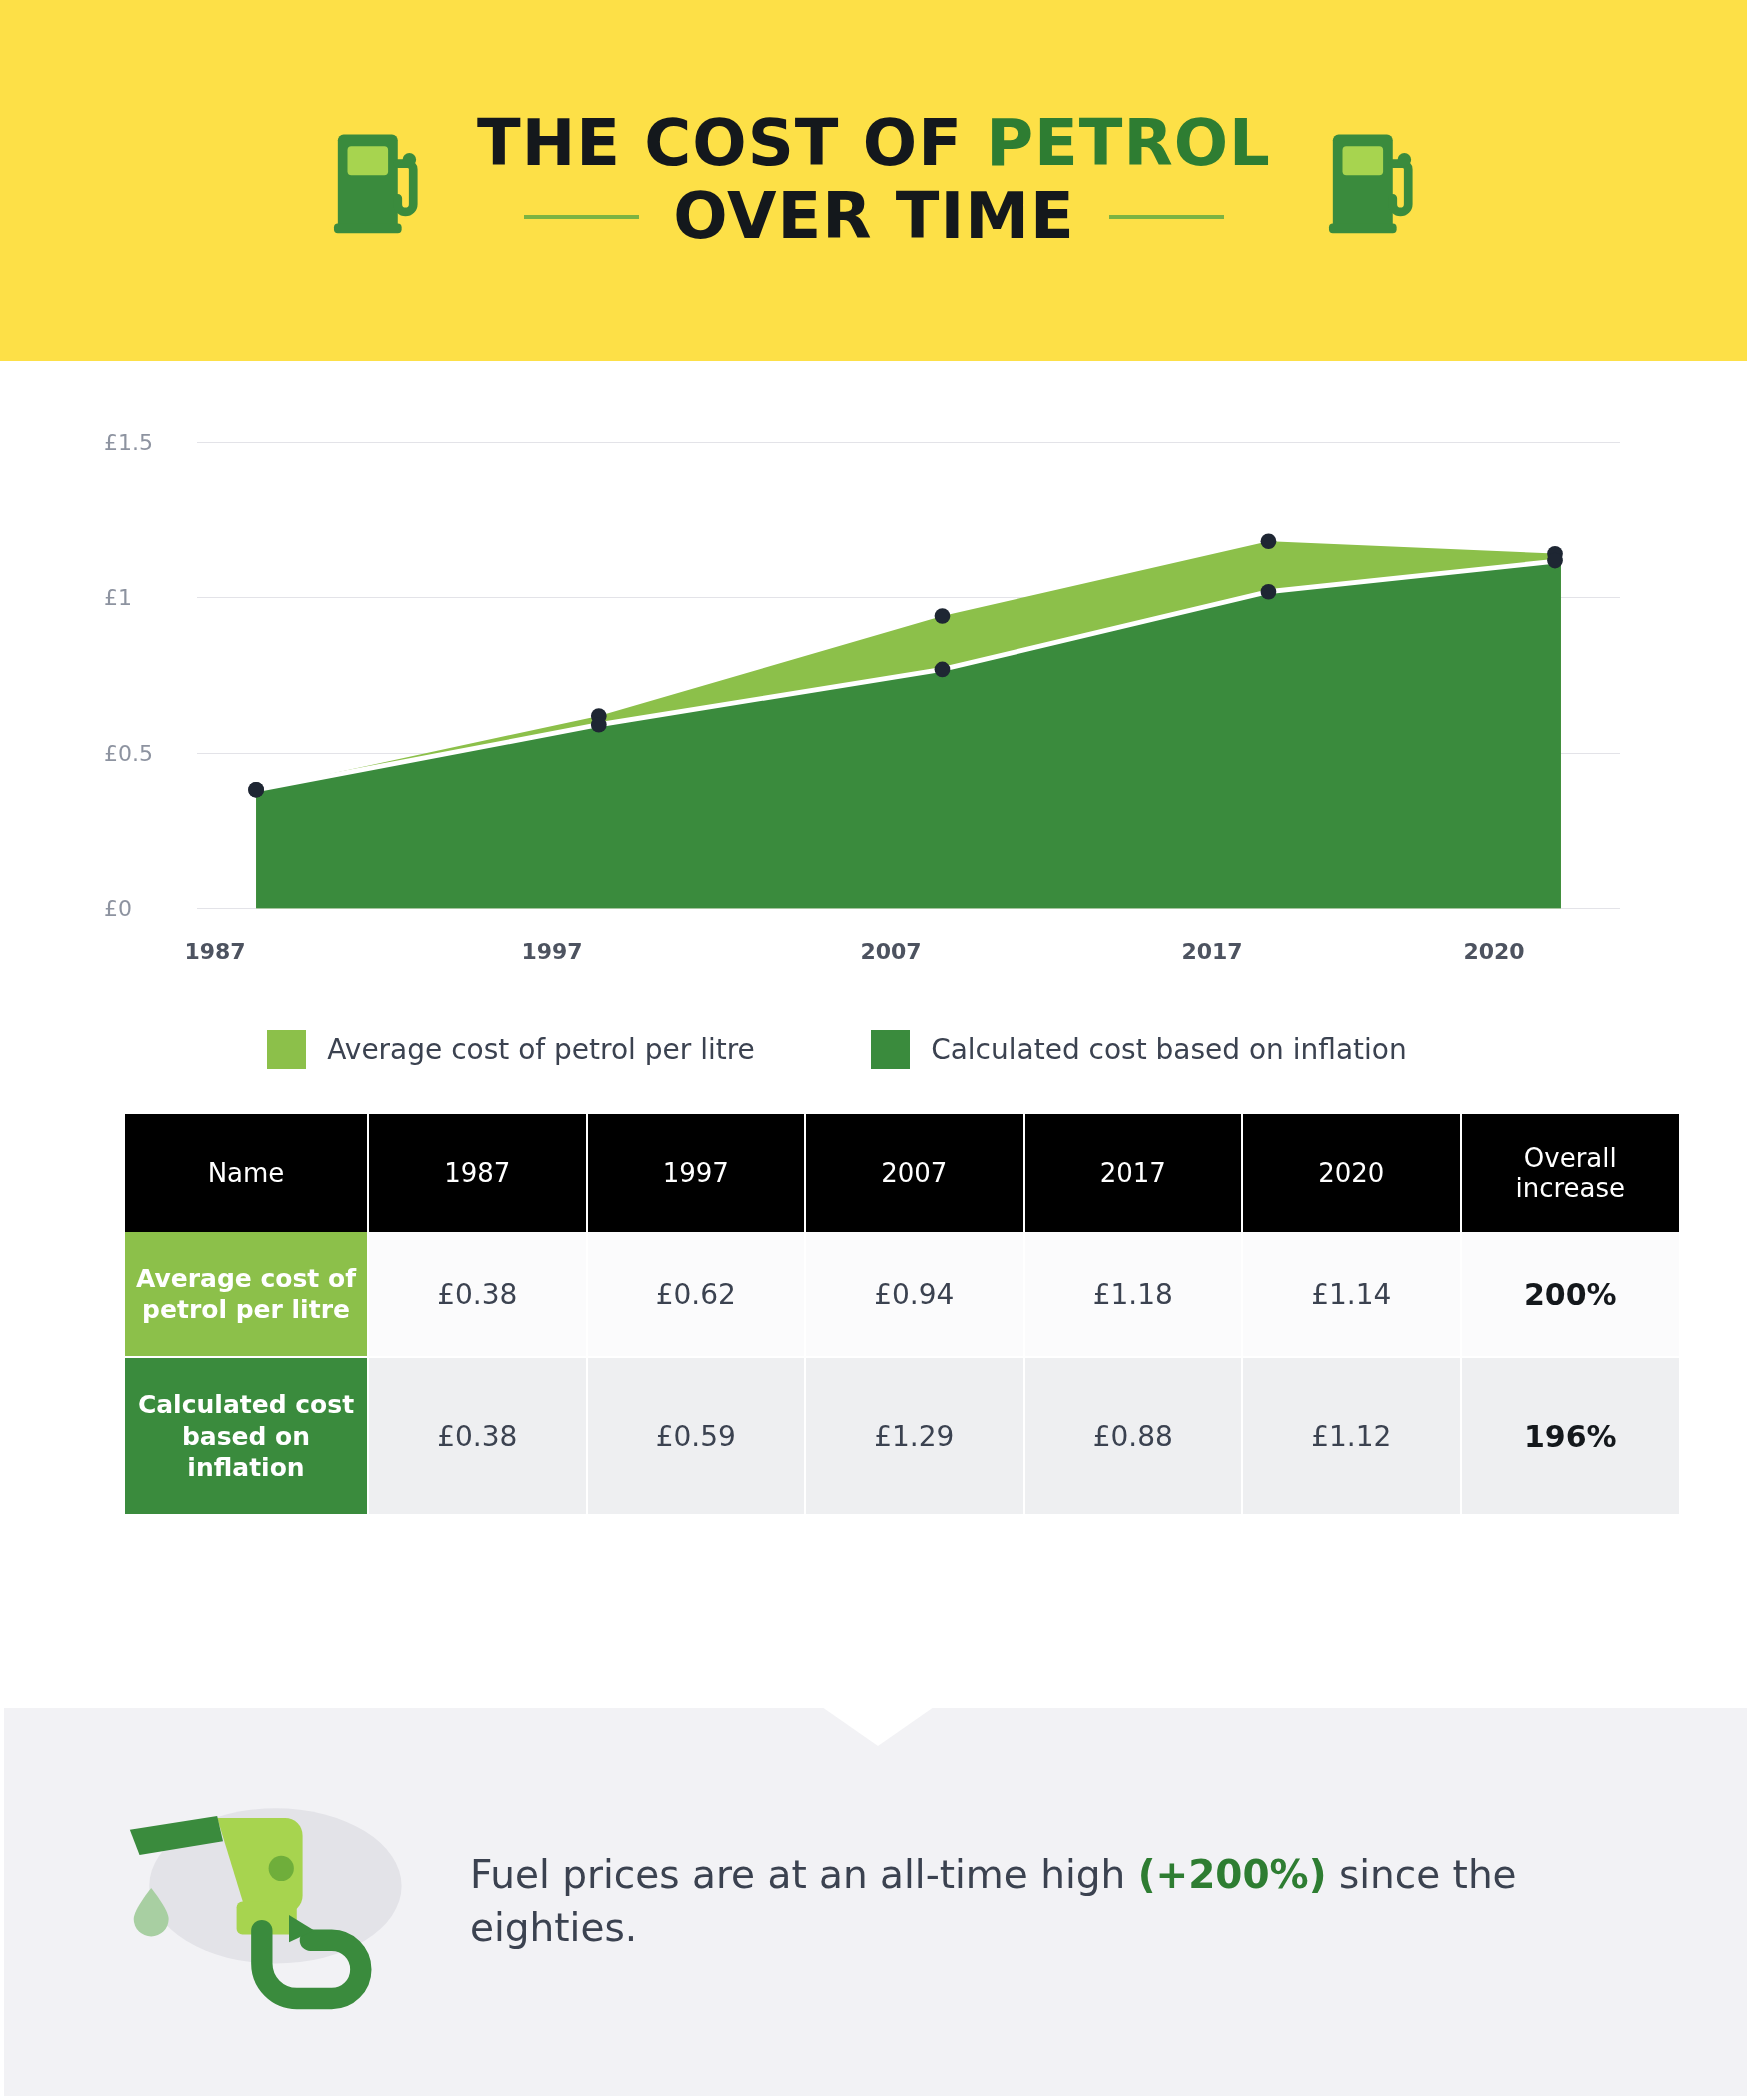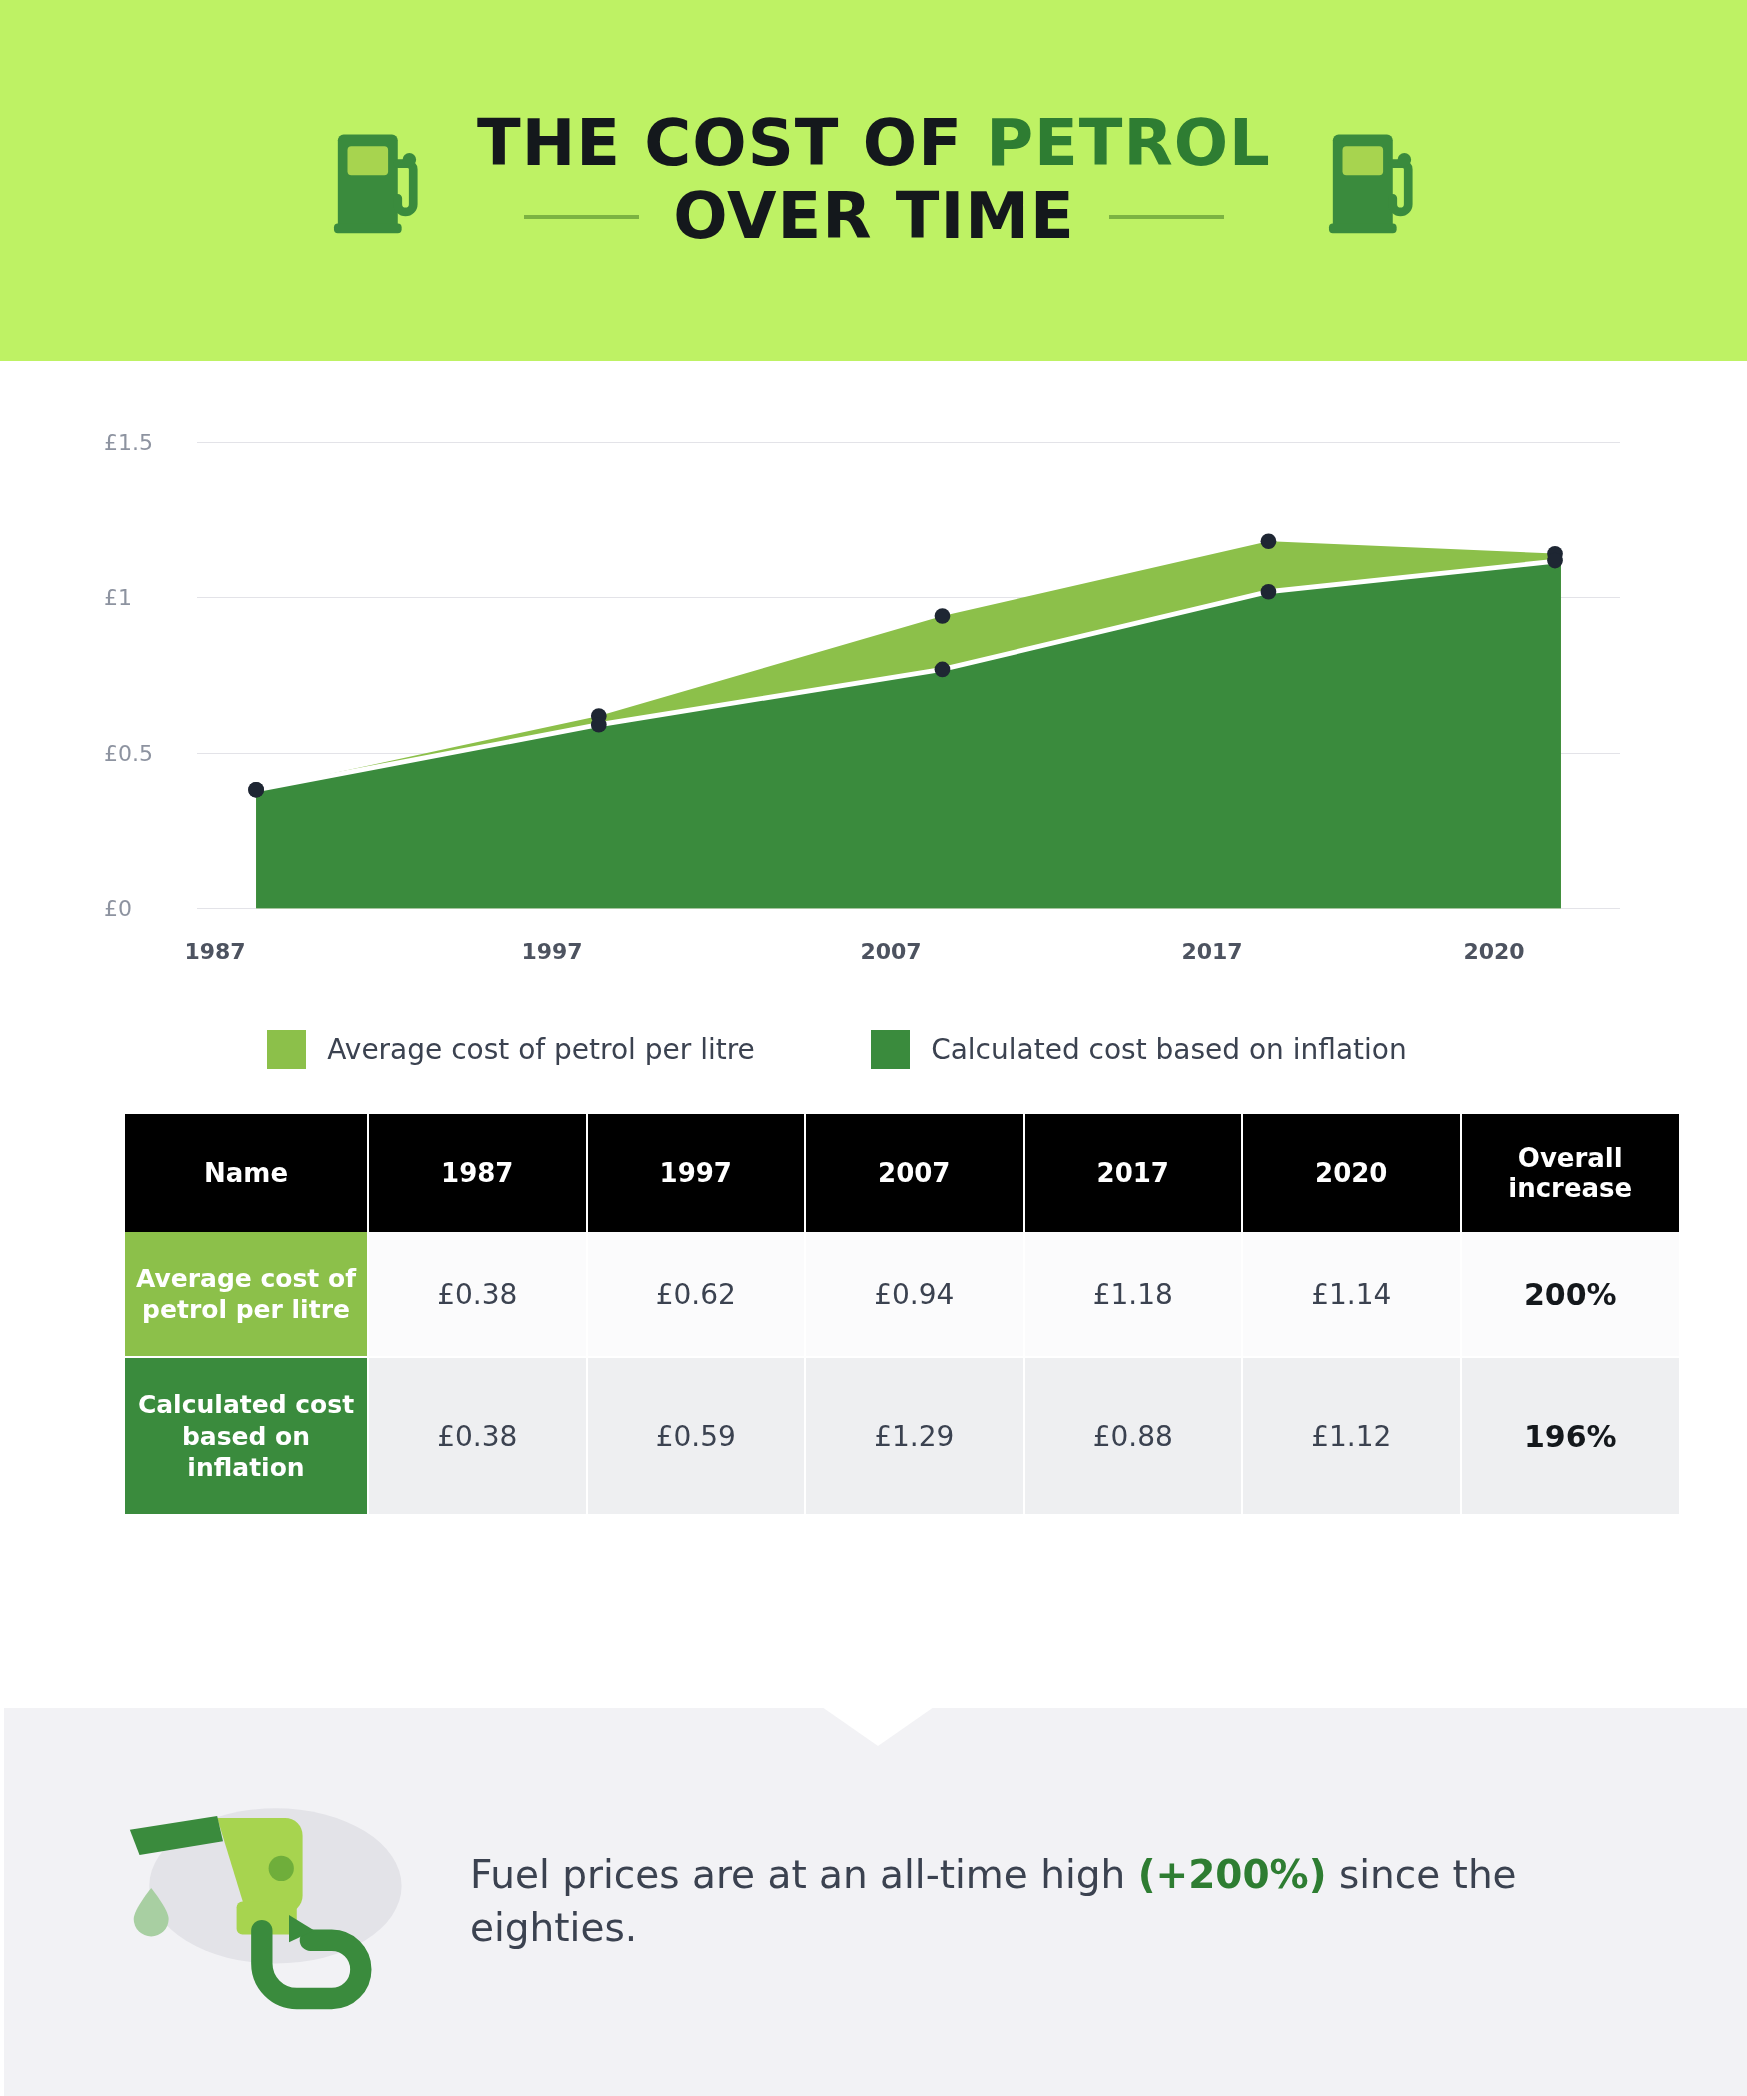--- a/index.html
+++ b/index.html
@@ -10,21 +10,21 @@
     background: #ffffff;
     font-family: "DejaVu Sans", sans-serif;
     color: #2f3640;
     overflow: hidden;
   }
 
   
   .header {
     width: 100%;
     height: 361px;
-    background: #bef264;
+    background: #fde047;
     display: flex;
     align-items: center;
     justify-content: center;
     gap: 56px;
   }
   .title-block {
     text-align: center;
   }
   .title-line1 {
     font-family: "DejaVu Sans", sans-serif;
@@ -116,21 +116,21 @@
   .legend-swatch { width: 39px; height: 39px; }
   .legend-label { font-size: 28px; color: #3b4250; }
 
   
   .table-wrap { margin: 45px 97px 0 97px; }
   table { border-collapse: collapse; width: 100%; table-layout: fixed; }
   thead th {
     background: #000000;
     color: #ffffff;
     font-size: 26px;
-    font-weight: bold;
+    font-weight: normal;
     padding: 29px 7.8px;
     text-align: center;
     border-right: 2.9px solid #ffffff;
   }
   thead th:last-child { border-right: none; }
   th.col-name { width: 243px; }
   td {
     text-align: center;
     font-size: 28px;
     color: #3b4250;

